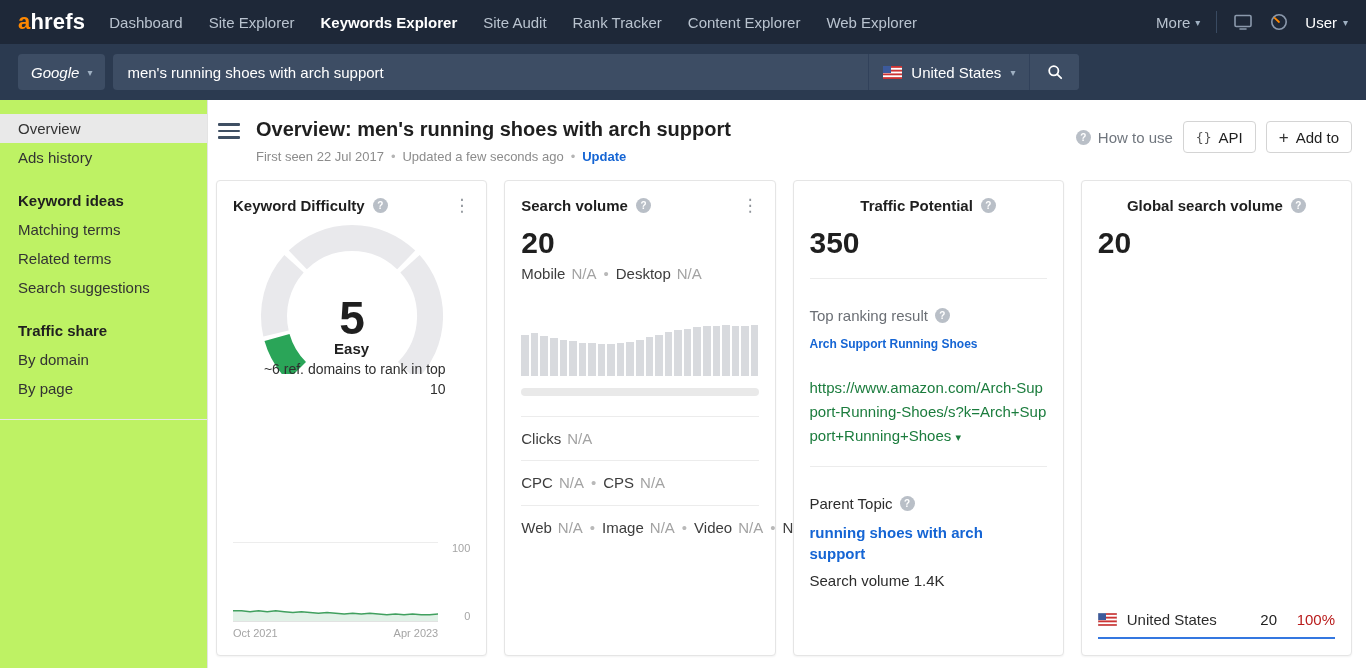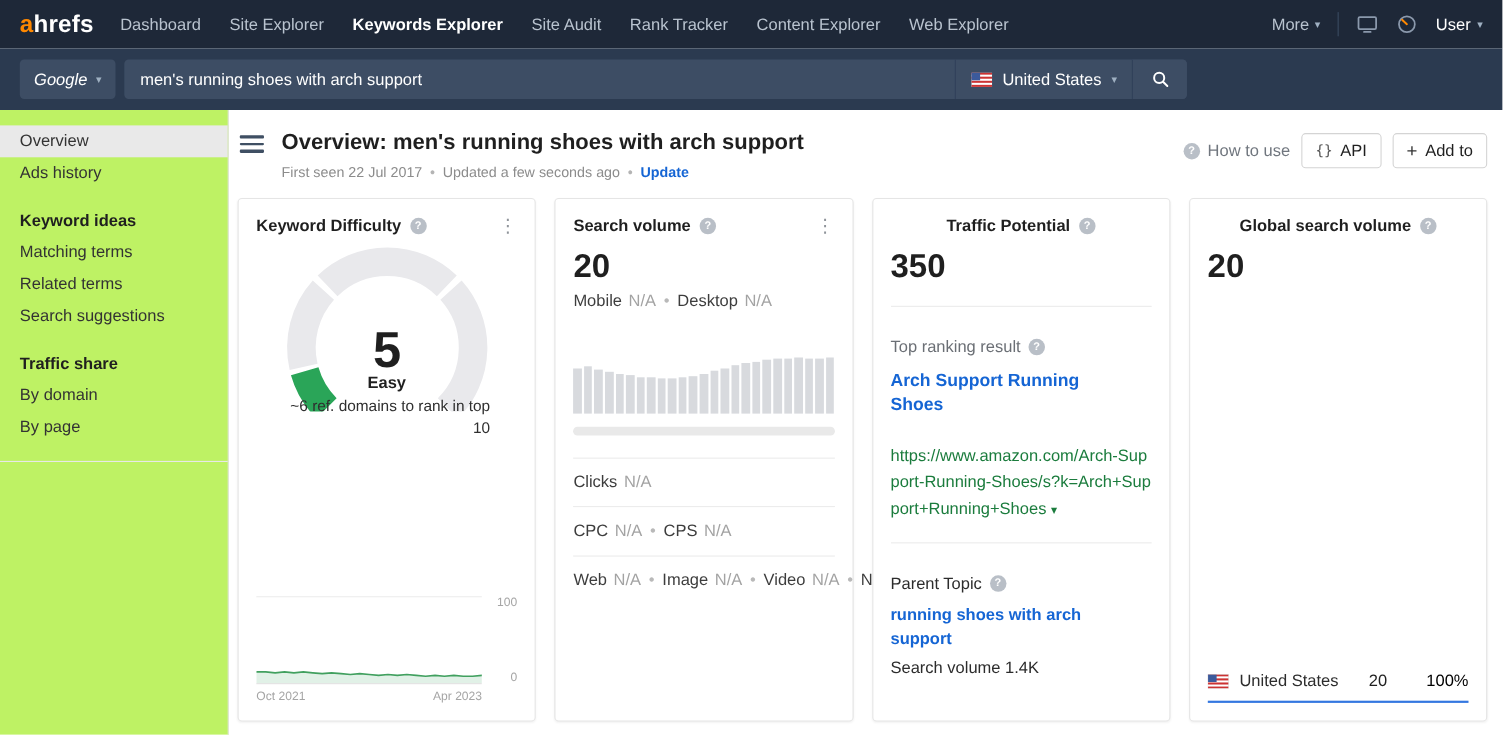--- a/index.html
+++ b/index.html
@@ -77,31 +77,31 @@
   .bars { height: 74px; display: flex; align-items: flex-end; gap: 2px; margin-top: 20px; }
   .bar { flex: 1; background: #d8dade; }
   .scroll-track { height: 8px; background: #e9e9e9; border-radius: 4px; margin-top: 12px; cursor: pointer; }
   .metric-rows { margin-top: 20px; }
   .metric-row { border-top: 1px solid #ececec; padding: 10px 0; font-size: 15px; line-height: 1.55; }
 
   .tp-divider { border-top: 1px solid #ececec; margin-top: 18px; }
   .sec-label { display: flex; align-items: center; gap: 7px; margin-top: 28px; font-size: 15px; }
   .sec-label.gray { color: #6b6f75; }
   .sec-label.dark { color: #2c2c2c; }
-  .result-link { margin-top: 12px; font-size: 16px; font-weight: 700; color: #1565d4; line-height: 1.35; cursor: pointer; width: 200px; }
+  .result-link { margin-top: 12px; font-size: 12px; font-weight: 700; color: #1565d4; line-height: 1.35; cursor: pointer; width: 200px; }
   .result-url { margin-top: 24px; font-size: 15px; color: #1b7c3d; line-height: 1.6; word-break: break-all; cursor: pointer; }
   .url-caret { font-size: 11px; color: #1b7c3d; }
   .parent-link { margin-top: 10px; font-size: 15px; font-weight: 700; color: #1565d4; line-height: 1.4; cursor: pointer; width: 195px; }
   .parent-vol { margin-top: 8px; font-size: 15px; color: #2c2c2c; }
 
   .global-bottom { margin-top: auto; }
   .country-row { display: flex; align-items: center; font-size: 15px; }
   .country-name { margin-left: 10px; color: #2c2c2c; }
   .country-vol { margin-left: auto; color: #1f1f1f; }
-  .country-pct { margin-left: 32px; color: #000000; width: 42px; text-align: right; }
+  .country-pct { margin-left: 16px; color: #b91c1c; width: 42px; text-align: right; }
   .vol-bar-track { margin-top: 9px; height: 2px; background: #eceff3; }
   .vol-bar { height: 2px; background: #3477e0; }
 </style>
 </head>
 <body>
 
 <div class="navbar">
   <div class="logo"><span class="a">a</span><span>hrefs</span></div>
   <div class="main-nav">
       <div class="nav-item">Dashboard</div>

